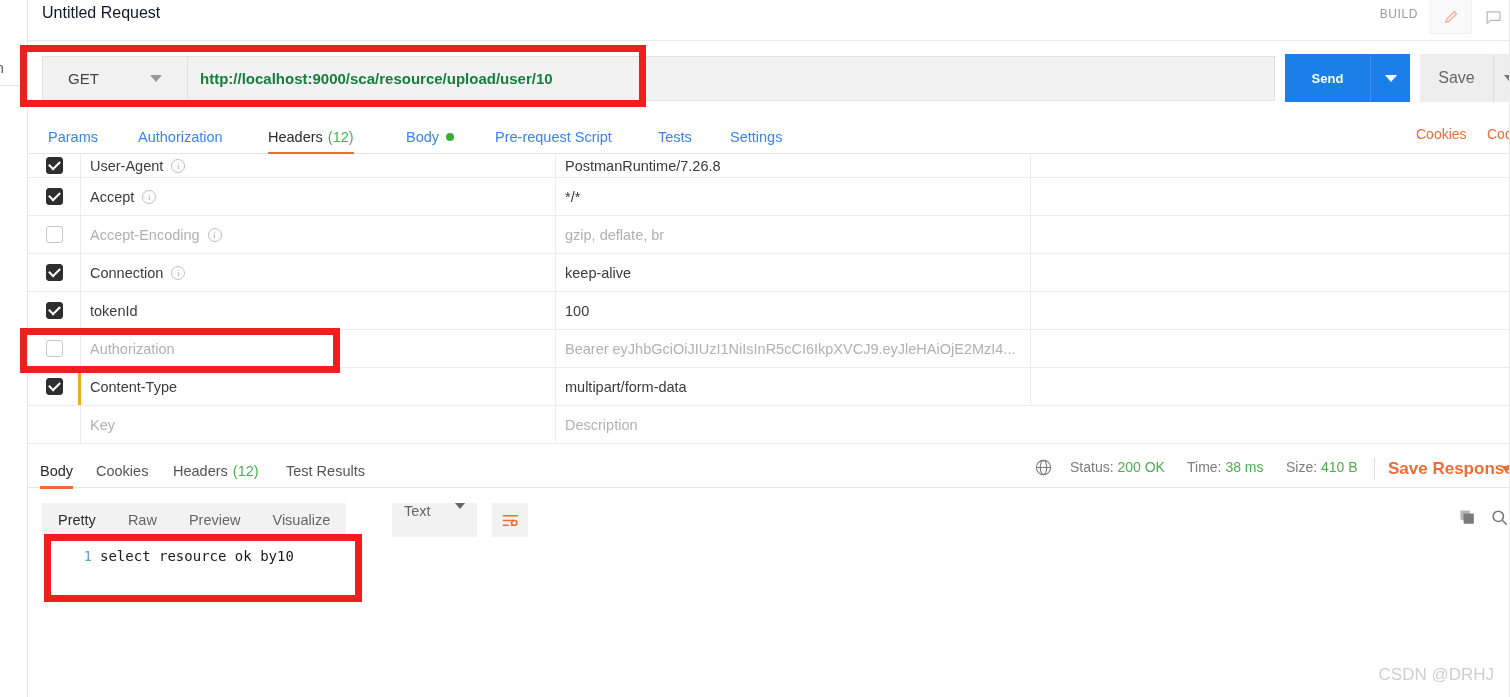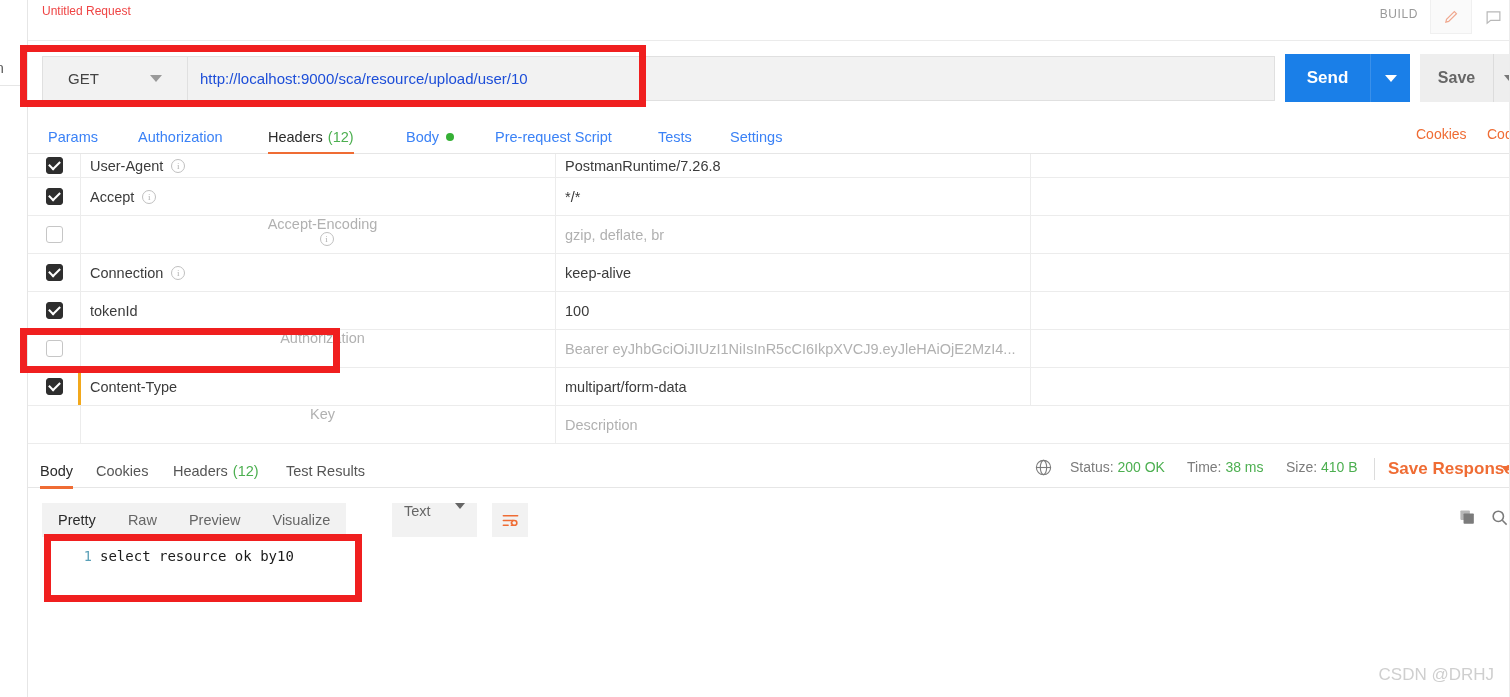--- a/index.html
+++ b/index.html
@@ -20,21 +20,21 @@
     position:absolute; left:-4px; top:60px; width:30px;
     font-size:14px; color:#555; white-space:nowrap;
   }
   .rail-line {
     position:absolute; left:0; top:85px; width:28px; height:1px; background:#e6e6e6;
   }
 
   
   .req-title {
     position:absolute; left:42px; top:4px;
-    font-size:12px; color:#ef4444;
+    font-size:16px; color:#0f172a;
   }
   .build-label {
     position:absolute; right:92px; top:7px;
     font-size:12px; color:#9a9a9a; letter-spacing:.6px;
   }
   .icon-btn {
     position:absolute; top:0px; width:42px; height:34px;
     display:flex; align-items:center; justify-content:center;
   }
   .icon-btn.pencil { right:38px; background:#fafafa; border:1px solid #f0f0f0; border-top:none;}
@@ -53,36 +53,36 @@
   .caret-dark {
     margin-left:auto; width:0;height:0;
     border-left:6px solid transparent;border-right:6px solid transparent;
     border-top:7px solid #9a9a9a;
   }
   .url-box {
     position:absolute; left:187px; top:56px; width:1088px; height:45px;
     background:#f2f2f2; border:1px solid #e0e0e0;
     display:flex; align-items:center; padding:0 12px;
   }
-  .url-text { font-size:15px; color:#1d4ed8; }
+  .url-text { font-size:15px; color:#15803d;font-weight:bold; }
   .send-btn {
     position:absolute; left:1285px; top:54px; width:85px; height:48px;
-    background:#1a7fe8; color:#fff; font-size:17px; font-weight:bold;
+    background:#1a7fe8; color:#fff; font-size:13px; font-weight:bold;
     display:flex; align-items:center; justify-content:center; cursor:pointer;
   }
   .send-caret {
     position:absolute; left:1370px; top:54px; width:40px; height:48px;
     background:#1a7fe8; display:flex; align-items:center; justify-content:center;
     border-left:1px solid #3a90ea; cursor:pointer;
   }
   .send-caret i { width:0;height:0;border-left:6px solid transparent;border-right:6px solid transparent;border-top:7px solid #fff; }
   .save-btn {
     position:absolute; left:1420px; top:54px; width:73px; height:48px;
     background:#eeeeee; color:#666; font-size:16px;
-    display:flex; align-items:center; justify-content:center; cursor:pointer;font-weight:bold;
+    display:flex; align-items:center; justify-content:center; cursor:pointer;
   }
   .save-caret {
     position:absolute; left:1493px; top:54px; width:30px; height:48px;
     background:#eeeeee; border-left:1px solid #dcdcdc;
     display:flex; align-items:center; justify-content:center; cursor:pointer;
   }
   .save-caret i { width:0;height:0;border-left:5px solid transparent;border-right:5px solid transparent;border-top:6px solid #777; }
 
   
   .req-tabs {
@@ -121,21 +121,21 @@
   .cb.checked { background:#2e2e2e; border-color:#2e2e2e; }
   .cb.checked::after {
     content:""; width:5px;height:9px;border:solid #fff;border-width:0 2px 2px 0;
     transform:rotate(45deg) translate(-1px,-1px);
   }
   .marker { position:absolute; right:-1px; top:0; width:3px; height:100%; background:#f2a81c; }
   .key-cell {
     width:475px; height:100%; display:flex; align-items:center; padding-left:9px;
     border-right:1px solid #ececec; font-size:14.5px; color:#3b3b3b;
   }
-  .key-cell.muted { color:#b1b1b1;flex-direction:column; }
+  .key-cell.muted { color:#b1b1b1; }
   .info-i {
     display:inline-flex; align-items:center; justify-content:center;
     width:14px;height:14px;border:1px solid #c0c0c0;border-radius:50%;
     font-size:9px; color:#b0b0b0; margin-left:8px; font-style:normal;
     font-family:"Liberation Serif", serif;
   }
   .val-cell {
     width:475px; height:100%; display:flex; align-items:center; padding-left:9px;
     border-right:1px solid #ececec; font-size:14.5px; color:#3b3b3b; overflow:hidden; white-space:nowrap;
   }

